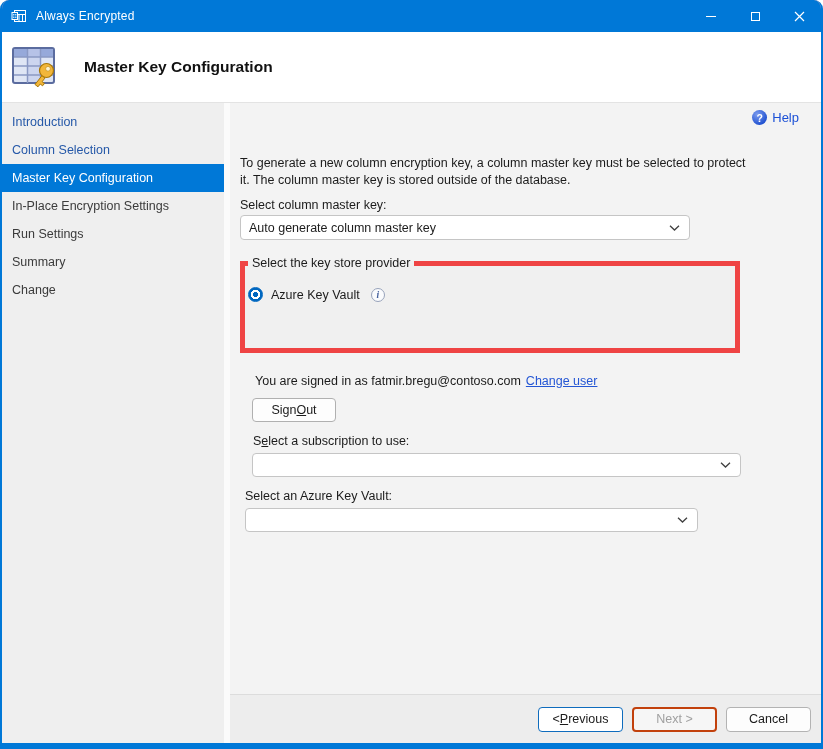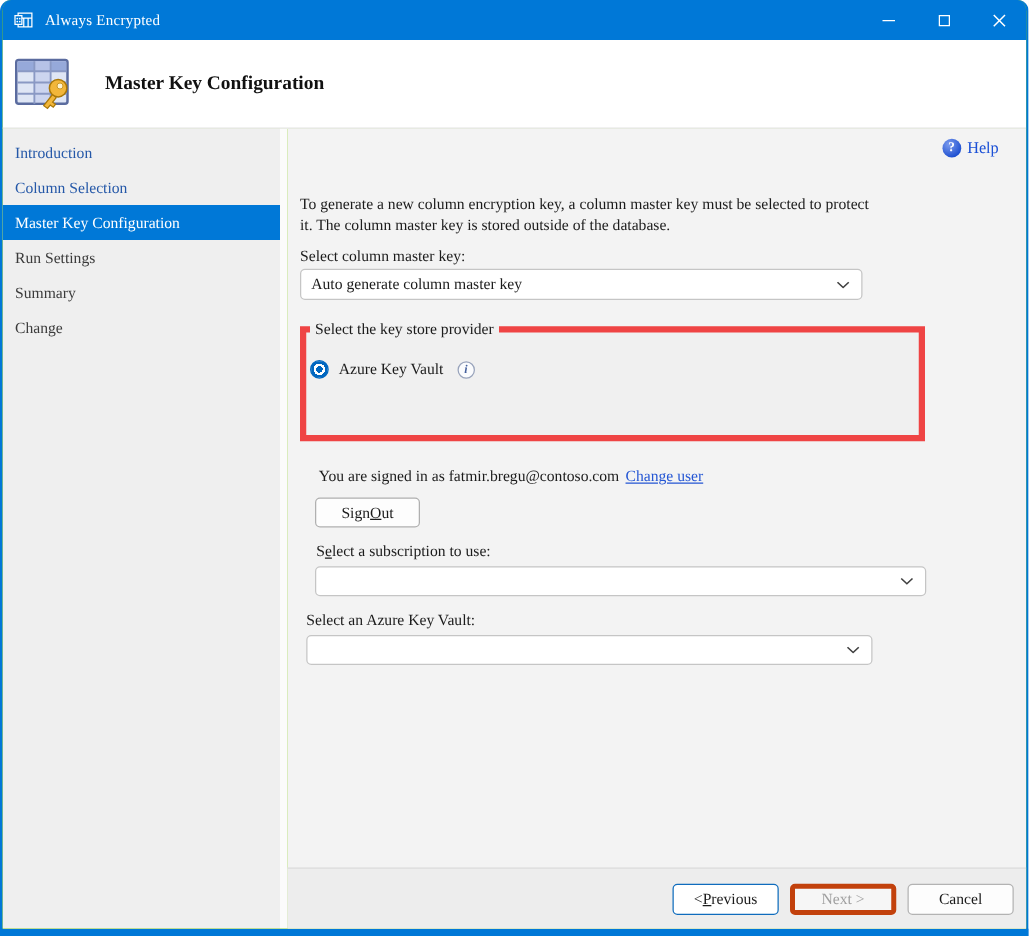--- a/index.html
+++ b/index.html
@@ -10,22 +10,21 @@
     -webkit-font-smoothing: antialiased;
   }
   .window {
     width: 823px; height: 749px;
     border-left: 2px solid #0078d7;
     border-right: 2px solid #0078d7;
     border-bottom: 6px solid #0078d7;
     border-radius: 9px 9px 0 0;
     overflow: hidden;
     position: relative;
-    background: #84cc16;
-    font-family: Liberation Serif, serif;
+    background: #fca5a5;
   }
   
   .titlebar {
     height: 32px; background: #0078d7;
     display: flex; align-items: center;
     color: #fff;
   }
   .titlebar .app-icon { margin-left: 9px; display: flex; align-items: center; }
   .titlebar .title { margin-left: 9px; font-size: 12px; letter-spacing: .2px; }
   .win-controls { margin-left: auto; display: flex; height: 32px; }
@@ -105,21 +104,21 @@
   .btn-signout { position: absolute; left: 22px; top: 295px; width: 84px; height: 24px; background: #fdfdfd; border: 1px solid #b0b0b0; }
   
   .footer {
     position: absolute; left: 0; right: 0; bottom: 0; height: 49px;
     background: #ededed; border-top: 1px solid #dcdcdc;
     display: flex; align-items: center; justify-content: flex-end;
     gap: 9px; padding-right: 10px;
   }
   .footer .btn { width: 85px; height: 25px; }
   .btn-previous { background: #ffffff; border: 1.5px solid #0f6cbd; }
-  .btn-next { background: #f6f6f6; border: 4px solid #c2410c; }
+  .btn-next { background: #f6f6f6; border: 2px solid #c2410c; }
   .btn-next.disabled { color: #a0a0a0; }
   .btn-cancel { background: #fdfdfd; border: 1px solid #b3b3b3; }
 </style>
 </head>
 <body>
 
 <div class="window">
 
   <div class="titlebar">
     <span class="app-icon">
@@ -163,20 +162,21 @@
     </svg>
     <h1>Master Key Configuration</h1>
   </div>
 
   <div class="body">
 
     <nav class="sidebar">
       <div class="nav-item visited">Introduction</div>
       <div class="nav-item visited">Column Selection</div>
       <div class="nav-item active">Master Key Configuration</div>
+      <div class="nav-item">In-Place Encryption Settings</div>
       <div class="nav-item">Run Settings</div>
       <div class="nav-item">Summary</div>
       <div class="nav-item">Change</div>
     </nav>
     <div class="side-divider"></div>
 
     <div class="main">
 
       <div class="help-link">
         <span class="help-icon"></span>

